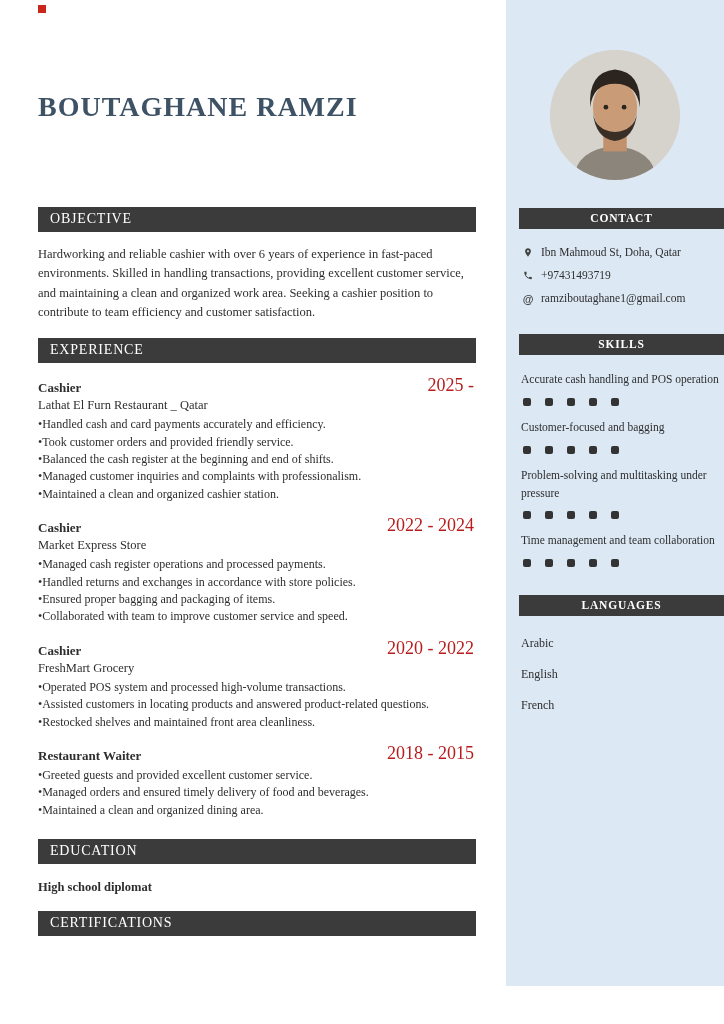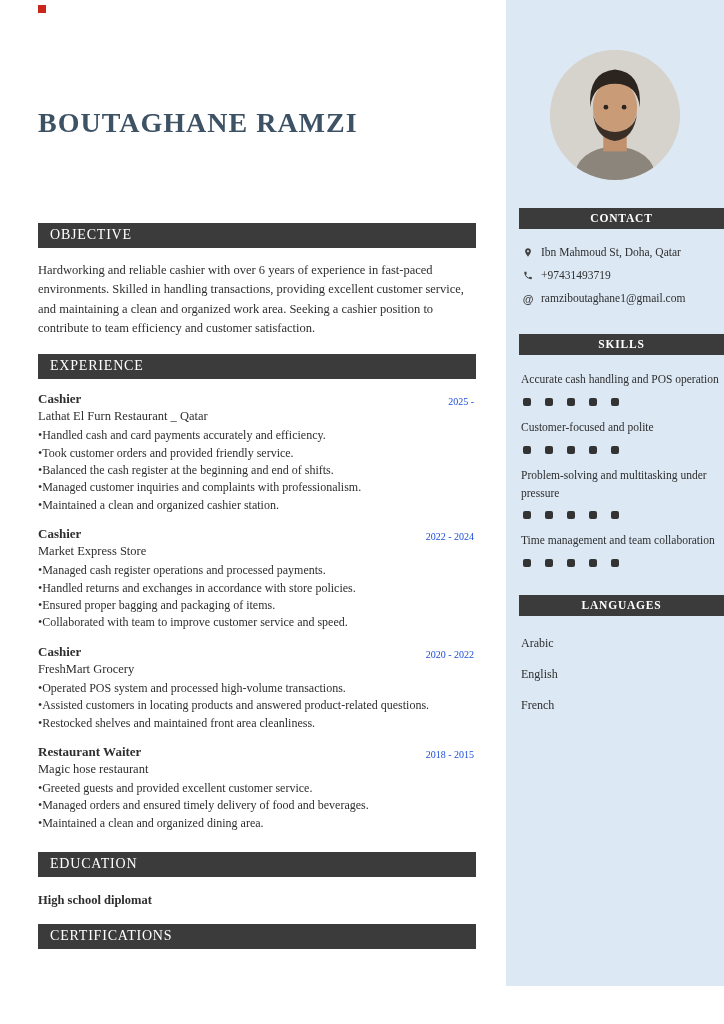--- a/index.html
+++ b/index.html
@@ -32,38 +32,38 @@
   .cicon{width:14px;flex:0 0 14px;margin-right:6px;color:#444;display:inline-flex;justify-content:center;padding-top:1px;}
   .cicon svg{width:10px;height:11px;fill:#444;}
   .cicon.at{font-size:11px;font-weight:bold;font-family:"Liberation Sans",sans-serif;}
   .skills-list{margin:16px 4px 4px 15px;}
   .skill-label{font-size:11.5px;line-height:1.55;}
   .dots{display:flex;gap:14px;margin:9px 0 13px 2px;}
   .dots .dot{width:8px;height:8px;border-radius:2px;background:var(--dot-color);}
   .languages{margin:20px 12px 0 15px;}
   .lang-item{font-size:12px;margin-bottom:16px;}
   
-  .main{position:absolute;top:0;left:0;width:486px;padding:16px 10px 0 38px;}
+  .main{position:absolute;top:0;left:0;width:486px;padding:0 10px 0 38px;}
   h1.name{
     margin:92px 0 0 0;font-size:28px;font-weight:bold;color:var(--name-color);
     letter-spacing:1px;line-height:1.1;
   }
   .bar{
     background:var(--bar-bg);color:#ffffff;font-size:14px;font-weight:normal;
     letter-spacing:.8px;padding:4px 0 5px 12px;
   }
   .bar.objective-bar{margin-top:84px;}
   .bar.experience-bar{margin-top:10px;}
   .bar.education-bar{margin-top:20px;}
   .bar.cert-bar{margin-top:16px;}
   .objective-text{font-size:12.5px;line-height:1.55;margin:13px 0 16px 0;}
   .job{margin-top:12px;}
   .job-head{display:flex;justify-content:space-between;align-items:flex-end;}
   .job-role{font-weight:bold;font-size:13px;}
-  .job-dates{font-size:10px;color:#1d4ed8;padding-right:2px;}
+  .job-dates{font-size:18px;color:#b91c1c;padding-right:2px;}
   .job-company{font-size:12.5px;margin-top:2px;}
   ul.bullets{list-style:none;margin:3px 0 0 0;padding:0;}
   ul.bullets li{font-size:12px;line-height:1.45;}
   .edu-item{font-size:12.5px;font-weight:bold;margin:16px 0 0 0;}
   .cert-item{font-size:12.5px;margin:20px 0 0 0;}
 </style>
 </head>
 <body>
 
 <div class="page">
@@ -121,21 +121,21 @@
         <div class="skill-label">Accurate cash handling and POS operation</div>
         <div class="dots">
             <span class="dot"></span>
             <span class="dot"></span>
             <span class="dot"></span>
             <span class="dot"></span>
             <span class="dot"></span>
           </div>
       </div>
       <div class="skill">
-        <div class="skill-label">Customer-focused and polite</div>
+        <div class="skill-label">Customer-focused and bagging</div>
         <div class="dots">
             <span class="dot"></span>
             <span class="dot"></span>
             <span class="dot"></span>
             <span class="dot"></span>
             <span class="dot"></span>
           </div>
       </div>
       <div class="skill">
         <div class="skill-label">Problem-solving and multitasking under pressure</div>
@@ -224,21 +224,20 @@
         <li>•Assisted customers in locating products and answered product-related questions.</li>
         <li>•Restocked shelves and maintained front area cleanliness.</li>
       </ul>
     </section>
 
     <section class="job">
       <div class="job-head">
         <span class="job-role">Restaurant Waiter</span>
         <span class="job-dates">2018 - 2015</span>
       </div>
-      <div class="job-company">Magic hose restaurant</div>
       <ul class="bullets">
         <li>•Greeted guests and provided excellent customer service.</li>
         <li>•Managed orders and ensured timely delivery of food and beverages.</li>
         <li>•Maintained a clean and organized dining area.</li>
       </ul>
     </section>
 
     <div class="bar education-bar">
       <span>EDUCATION</span>
     </div>

